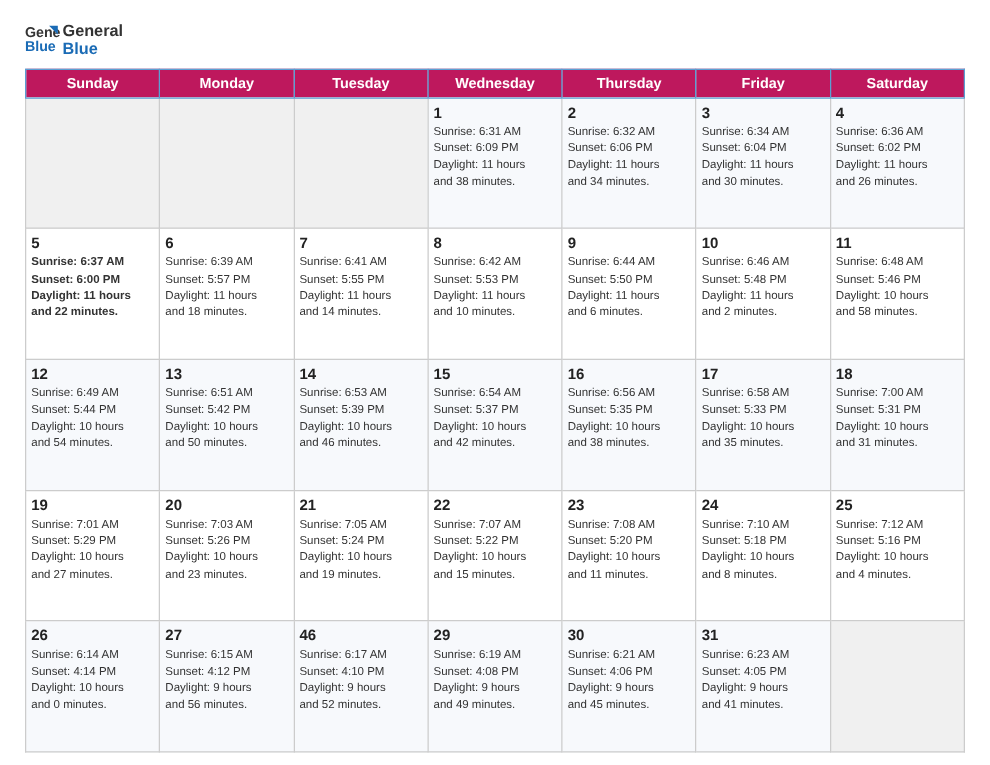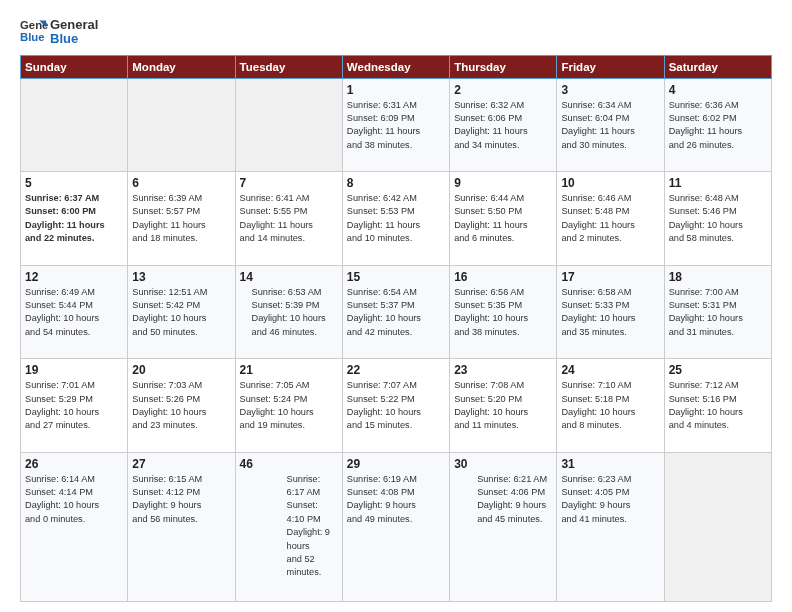--- a/index.html
+++ b/index.html
@@ -46,27 +46,27 @@
       color: #444;
     }
     .calendar {
       flex: 1;
       border: 1px solid #ccc;
       border-collapse: collapse;
       width: 100%;
       table-layout: fixed;
     }
     .calendar thead tr th {
-      background-color: #7f1d1d;
+      background-color: #be185d;
       color: #fff;
       font-size: 11.5px;
       font-weight: bold;
       padding: 5px 4px;
       border: 1px solid #5a9fd4;
-      text-align: left;
+      text-align: center;
     }
     .calendar tbody tr td {
       border: 1px solid #ccc;
       vertical-align: top;
       padding: 4px 4px 3px 4px;
       font-size: 9.5px;
       color: #333;
       background: #fff;
       height: 82px;
     }
@@ -214,28 +214,28 @@
         <tr>
           <td>
             <span class="day-num">12</span>
             <div class="day-info" style="white-space: pre-line;">Sunrise: 6:49 AM
 Sunset: 5:44 PM
 Daylight: 10 hours
 and 54 minutes.</div>
           </td>
           <td>
             <span class="day-num">13</span>
-            <div class="day-info" style="white-space: pre-line;">Sunrise: 12:51 AM
+            <div class="day-info" style="white-space: pre-line;">Sunrise: 6:51 AM
 Sunset: 5:42 PM
 Daylight: 10 hours
 and 50 minutes.</div>
           </td>
           <td>
             <span class="day-num">14</span>
-            <div class="day-info" style="white-space: pre-line; margin-left: 12px;">Sunrise: 6:53 AM
+            <div class="day-info" style="white-space: pre-line;">Sunrise: 6:53 AM
 Sunset: 5:39 PM
 Daylight: 10 hours
 and 46 minutes.</div>
           </td>
           <td>
             <span class="day-num">15</span>
             <div class="day-info" style="white-space: pre-line;">Sunrise: 6:54 AM
 Sunset: 5:37 PM
 Daylight: 10 hours
 and 42 minutes.</div>
@@ -323,35 +323,35 @@
           </td>
           <td>
             <span class="day-num">27</span>
             <div class="day-info" style="white-space: pre-line;">Sunrise: 6:15 AM
 Sunset: 4:12 PM
 Daylight: 9 hours
 and 56 minutes.</div>
           </td>
           <td>
             <span class="day-num">46</span>
-            <div class="day-info" style="white-space: pre-line; margin-left: 47px;">Sunrise: 6:17 AM
+            <div class="day-info" style="white-space: pre-line;">Sunrise: 6:17 AM
 Sunset: 4:10 PM
 Daylight: 9 hours
 and 52 minutes.</div>
           </td>
           <td>
             <span class="day-num">29</span>
             <div class="day-info" style="white-space: pre-line;">Sunrise: 6:19 AM
 Sunset: 4:08 PM
 Daylight: 9 hours
 and 49 minutes.</div>
           </td>
           <td>
             <span class="day-num">30</span>
-            <div class="day-info" style="white-space: pre-line; margin-left: 23px;">Sunrise: 6:21 AM
+            <div class="day-info" style="white-space: pre-line;">Sunrise: 6:21 AM
 Sunset: 4:06 PM
 Daylight: 9 hours
 and 45 minutes.</div>
           </td>
           <td>
             <span class="day-num">31</span>
             <div class="day-info" style="white-space: pre-line;">Sunrise: 6:23 AM
 Sunset: 4:05 PM
 Daylight: 9 hours
 and 41 minutes.</div>

